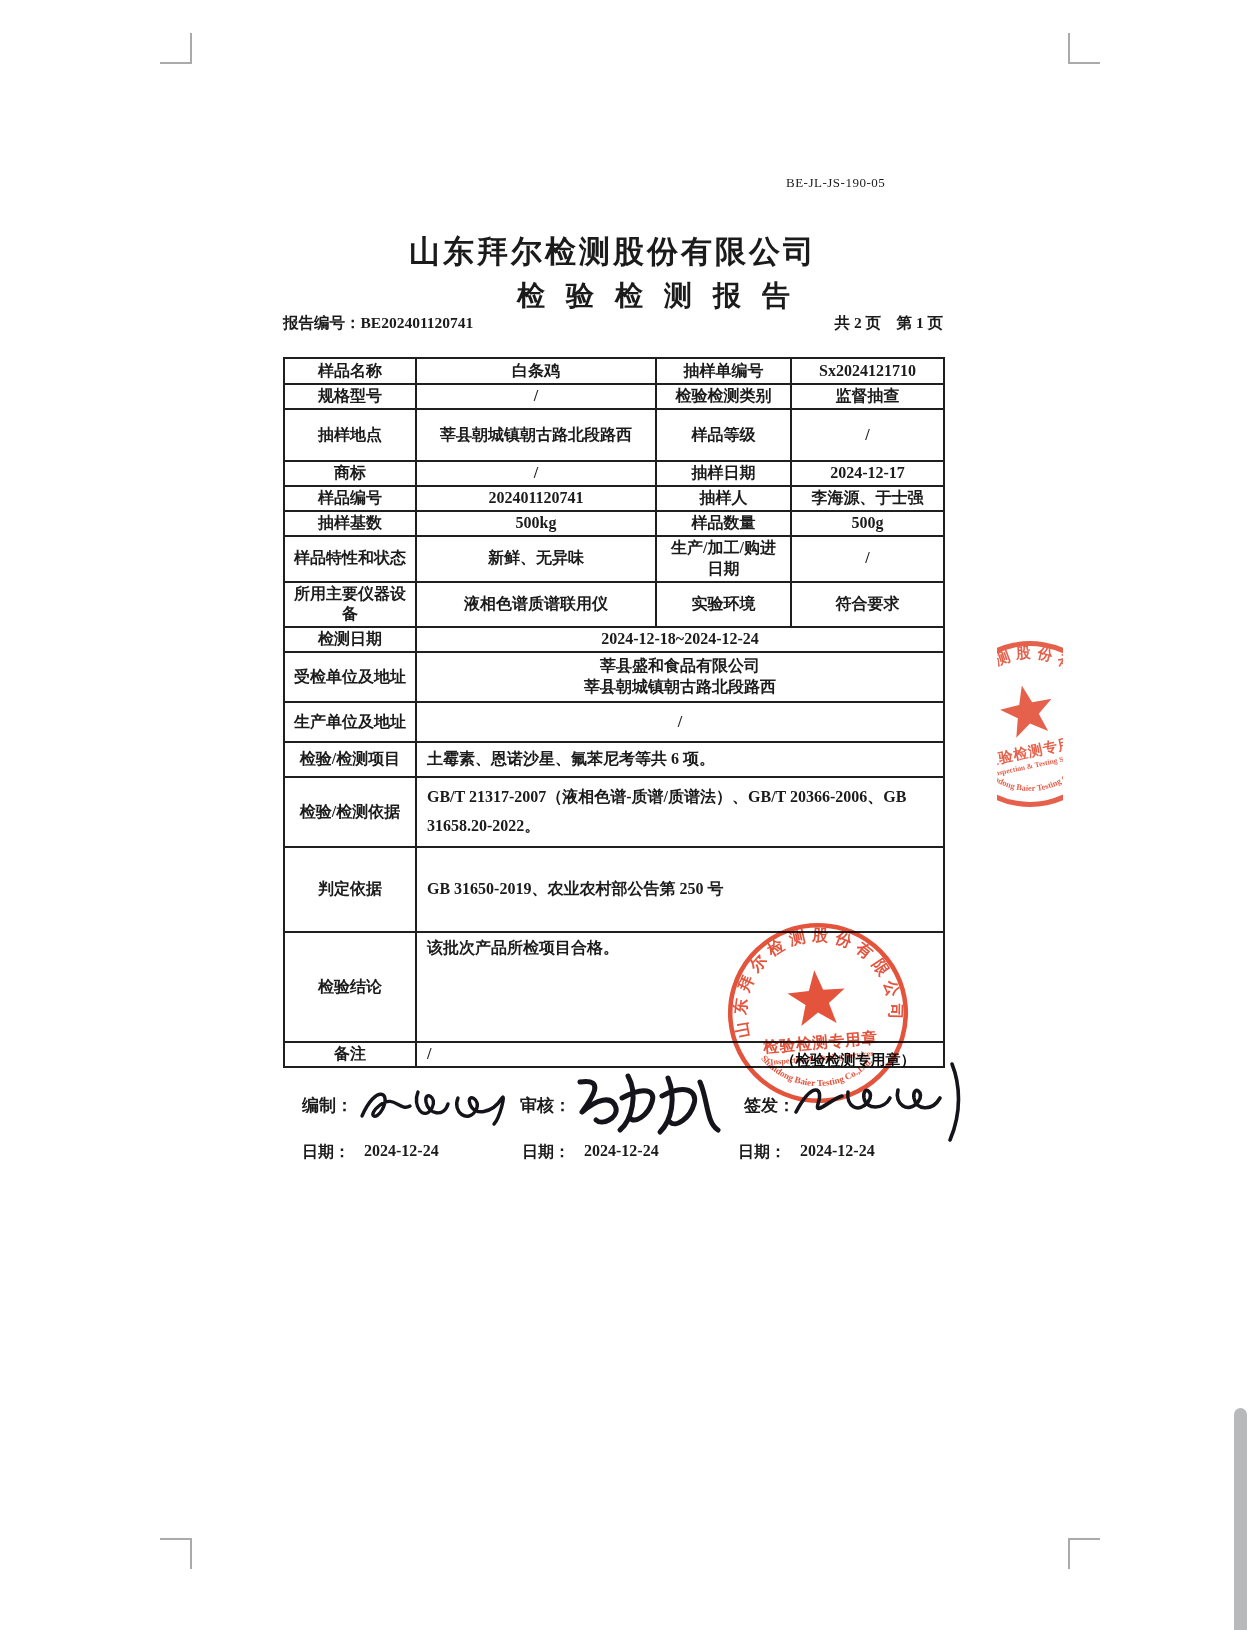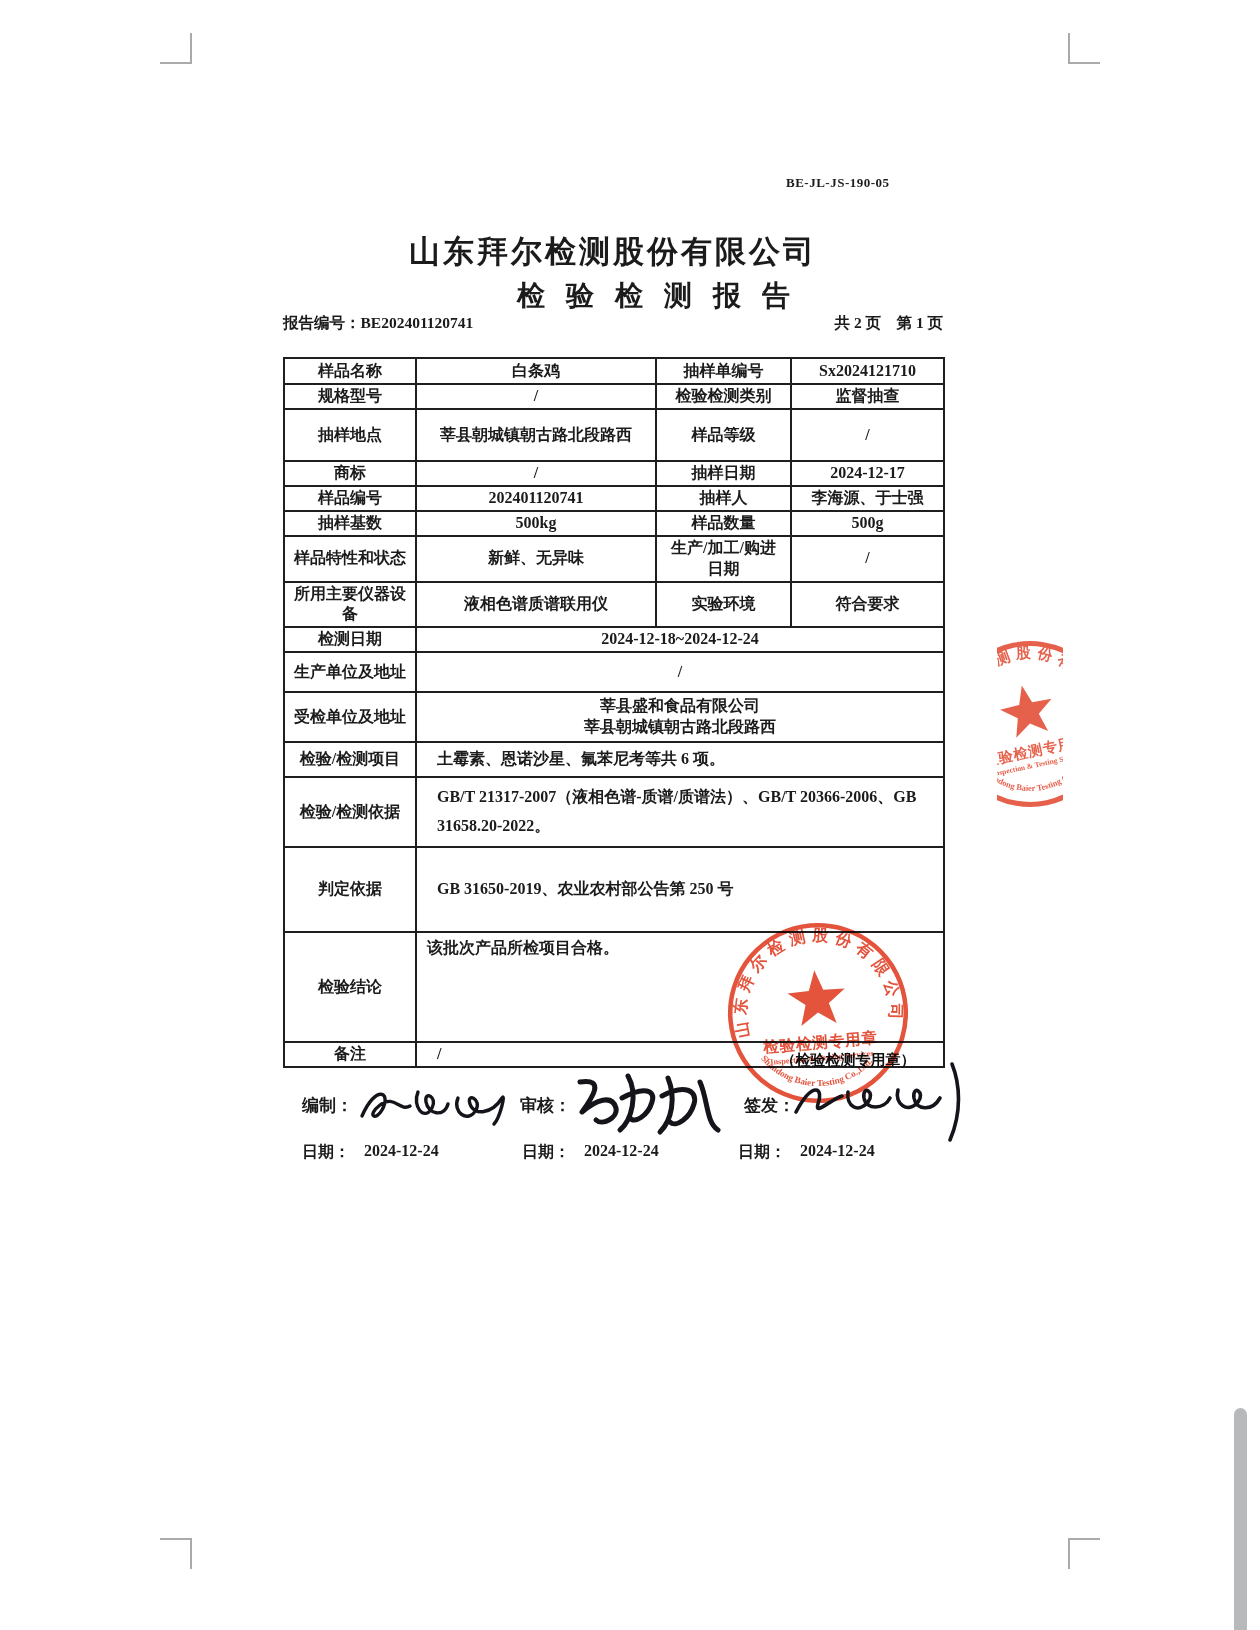--- a/index.html
+++ b/index.html
@@ -9,36 +9,36 @@
     overflow:hidden;
   }
   .abs{position:absolute;}
   
   .crop{position:absolute;width:30px;height:29px;}
   .crop.tl{left:160px;top:33px;border-right:2px solid #aaa;border-bottom:2px solid #aaa;}
   .crop.tr{left:1068px;top:33px;border-left:2px solid #aaa;border-bottom:2px solid #aaa;}
   .crop.bl{left:160px;top:1538px;border-right:2px solid #aaa;border-top:2px solid #aaa;}
   .crop.br{left:1068px;top:1538px;border-left:2px solid #aaa;border-top:2px solid #aaa;}
 
-  .doc-code{left:786px;top:175px;font-size:13px;font-weight:bold;letter-spacing:.5px;
+  .doc-code{left:786px;top:175px;font-size:13px;font-weight:normal;letter-spacing:.5px;
     font-family:"Liberation Serif",serif;}
   .company{left:0;top:231px;width:1226px;text-align:center;font-size:31px;font-weight:bold;
     letter-spacing:3px;}
   .rpt-title{left:0;top:277px;width:1226px;text-align:center;font-size:28px;font-weight:bold;
     letter-spacing:7px;padding-left:44px;}
   .meta-line{left:283px;top:313px;width:660px;display:flex;justify-content:space-between;
     font-size:15.5px;font-weight:600;}
 
   .tbl-wrap{left:283px;top:357px;width:600px;}
   table{border-collapse:collapse;width:660px;table-layout:fixed;}
   td{border:2px solid #1f1f1f;font-size:16px;font-weight:600;line-height:1.3;
      padding:1px 3px;white-space:pre-line;overflow:hidden;}
   td.lbl{text-align:center;vertical-align:middle;}
   td.val{text-align:center;vertical-align:middle;}
-  td.vall{text-align:left;vertical-align:middle;padding-left:20px;padding-right:8px;}
+  td.vall{text-align:left;vertical-align:middle;padding-left:10px;padding-right:8px;}
   td.valt{text-align:left;vertical-align:top;padding-left:10px;padding-top:5px;padding-right:20px;}
 
   .sig-label{font-size:17px;font-weight:bold;}
   .date-item{position:absolute;font-size:16px;font-weight:bold;display:flex;gap:14px;}
 
   .stamp-note{left:762px;top:1051px;width:172px;text-align:center;font-size:15px;
     font-weight:bold;color:#111;}
   .stamp-main{left:722px;top:917px;width:192px;height:192px;transform:rotate(-5deg);
     opacity:.92;mix-blend-mode:multiply;}
   .stamp-edge-clip{left:997px;top:634px;width:66px;height:180px;overflow:hidden;opacity:.85;
@@ -122,28 +122,28 @@
   <tr style="height:45px">
     <td class="lbl">所用主要仪器设备</td>
     <td class="val">液相色谱质谱联用仪</td>
     <td class="lbl">实验环境</td>
     <td class="val">符合要求</td>
   </tr>
   <tr style="height:25px">
     <td class="lbl">检测日期</td>
     <td class="val" colspan="3">2024-12-18~2024-12-24</td>
   </tr>
-  <tr style="height:40px">
-    <td class="lbl">生产单位及地址</td>
-    <td class="val" colspan="3">/</td>
-  </tr>
   <tr style="height:50px">
     <td class="lbl">受检单位及地址</td>
     <td class="val" colspan="3">莘县盛和食品有限公司
 莘县朝城镇朝古路北段路西</td>
+  </tr>
+  <tr style="height:40px">
+    <td class="lbl">生产单位及地址</td>
+    <td class="val" colspan="3">/</td>
   </tr>
   <tr style="height:35px">
     <td class="lbl">检验/检测项目</td>
     <td class="vall" colspan="3">土霉素、恩诺沙星、氟苯尼考等共 6 项。</td>
   </tr>
   <tr style="height:70px">
     <td class="lbl">检验/检测依据</td>
     <td class="vall" colspan="3" style="line-height:1.8">GB/T 21317-2007（液相色谱-质谱/质谱法）、GB/T 20366-2006、GB 31658.20-2022。</td>
   </tr>
   <tr style="height:85px">

